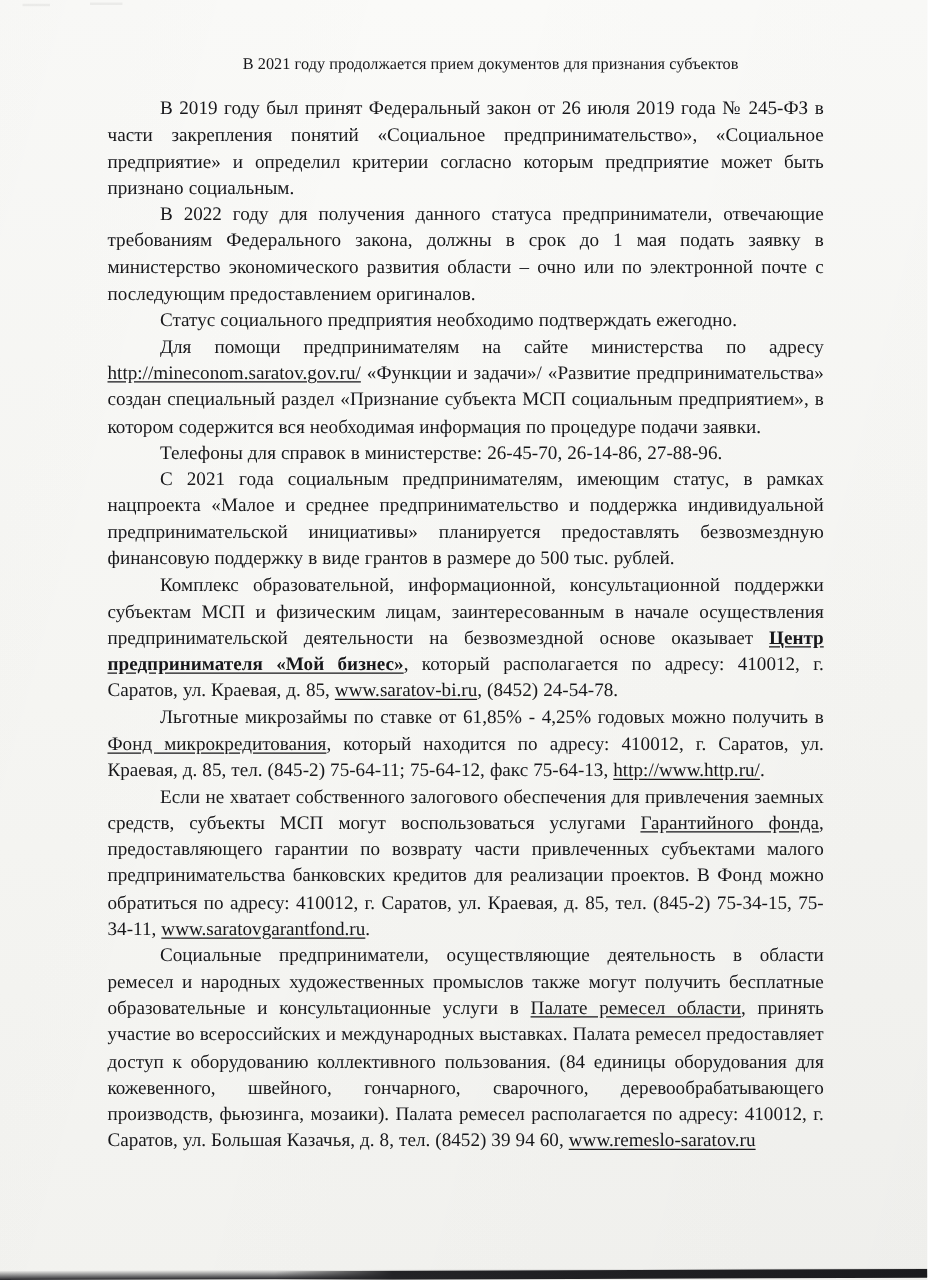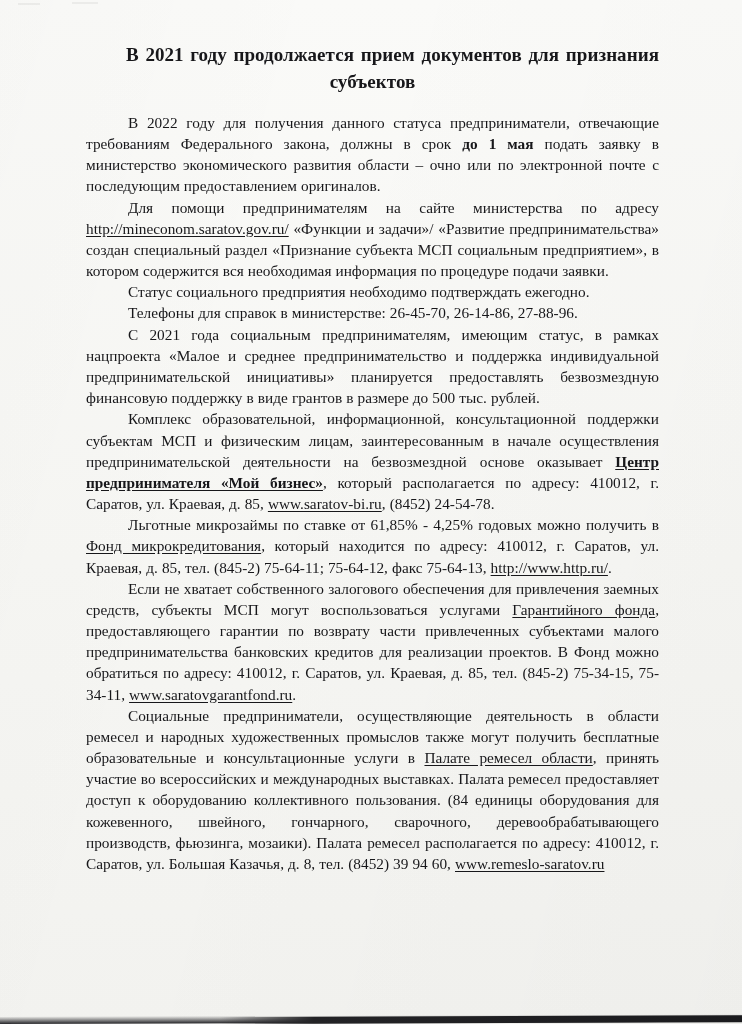--- a/index.html
+++ b/index.html
@@ -25,40 +25,40 @@
       linear-gradient(180deg, #fafaf8 0%, #f6f6f3 55%, #f2f2ef 100%);
     pointer-events: none;
   }
   #content {
     position: absolute;
     left: 86px;
     top: 42px;
     width: 573px;
   }
   .title {
-    font-weight: bold;
-    font-size: 19px;
+    font-weight: normal;
+    font-size: 13px;
     line-height: 1.42;
     text-align: justify;
     text-align-last: center;
     text-indent: 40px;
     margin: 0 0 16px 0;
     letter-spacing: 0.05px;
   }
   .title .l2 { display: block; text-indent: 0; }
   p.para {
     margin: 0;
     font-size: 15.3px;
     line-height: 1.385;
     text-align: justify;
     text-indent: 42px;
     letter-spacing: 0.01px;
     word-spacing: 0.2px;
   }
-  b.b { font-weight: bold; }
+  b.b { font-weight: normal; }
   u.u { text-decoration: underline; text-underline-offset: 1.5px; }
   .bu { font-weight: bold; text-decoration: underline; text-underline-offset: 1.5px; }
   
   #scan-edge {
     position: absolute;
     left: 0;
     right: 0;
     bottom: 0;
     height: 16px;
     background: linear-gradient(180deg, rgba(242,242,239,0) 0%, rgba(242,242,239,0) 52%, rgba(40,40,42,0.0) 53%, #26262a 100%);
@@ -91,23 +91,24 @@
 <div id="page">
   <div id="paper-texture"></div>
   <div id="top-speck-a"></div>
   <div id="top-speck-b"></div>
 
   <div id="content">
     <h1 class="title">
       <span>В 2021 году продолжается прием документов для признания субъектов</span>
     </h1>
     <div id="paragraphs">
+        <p class="para"><span>В 2019 году был принят Федеральный закон от 26 июля 2019 года № 245-ФЗ в части закрепления понятий «Социальное предпринимательство», «Социальное предприятие» и определил критерии согласно которым предприятие может быть признано социальным.</span></p>
         <p class="para"><span>В 2022 году для получения данного статуса предприниматели, отвечающие требованиям Федерального закона, должны в срок </span><b class="b">до 1 мая</b><span> подать заявку в министерство экономического развития области – очно или по электронной почте с последующим предоставлением оригиналов.</span></p>
+        <p class="para"><span>Статус социального предприятия необходимо подтверждать ежегодно.</span></p>
         <p class="para"><span>Для помощи предпринимателям на сайте министерства по адресу </span><u class="u">http://mineconom.saratov.gov.ru/</u><span> «Функции и задачи»/ «Развитие предпринимательства» создан специальный раздел «Признание субъекта МСП социальным предприятием», в котором содержится вся необходимая информация по процедуре подачи заявки.</span></p>
-        <p class="para"><span>Статус социального предприятия необходимо подтверждать ежегодно.</span></p>
         <p class="para"><span>Телефоны для справок в министерстве: 26-45-70, 26-14-86, 27-88-96.</span></p>
         <p class="para"><span>С 2021 года социальным предпринимателям, имеющим статус, в рамках нацпроекта «Малое и среднее предпринимательство и поддержка индивидуальной предпринимательской инициативы» планируется предоставлять безвозмездную финансовую поддержку в виде грантов в размере до 500 тыс. рублей.</span></p>
         <p class="para"><span>Комплекс образовательной, информационной, консультационной поддержки субъектам МСП и физическим лицам, заинтересованным в начале осуществления предпринимательской деятельности на безвозмездной основе оказывает </span><span class="bu">Центр предпринимателя «Мой бизнес»</span><span>, который располагается по адресу: 410012, г. Саратов, ул. Краевая, д. 85, </span><u class="u">www.saratov-bi.ru</u><span>, (8452) 24-54-78.</span></p>
         <p class="para"><span>Льготные микрозаймы по ставке от 61,85% - 4,25% годовых можно получить в </span><u class="u">Фонд микрокредитования</u><span>, который находится по адресу: 410012, г. Саратов, ул. Краевая, д. 85, тел. (845-2) 75-64-11; 75-64-12, факс 75-64-13, </span><u class="u">http://www.http.ru/</u><span>.</span></p>
         <p class="para"><span>Если не хватает собственного залогового обеспечения для привлечения заемных средств, субъекты МСП могут воспользоваться услугами </span><u class="u">Гарантийного фонда</u><span>, предоставляющего гарантии по возврату части привлеченных субъектами малого предпринимательства банковских кредитов для реализации проектов. В Фонд можно обратиться по адресу: 410012, г. Саратов, ул. Краевая, д. 85, тел. (845-2) 75-34-15, 75-34-11, </span><u class="u">www.saratovgarantfond.ru</u><span>.</span></p>
         <p class="para"><span>Социальные предприниматели, осуществляющие деятельность в области ремесел и народных художественных промыслов также могут получить бесплатные образовательные и консультационные услуги в </span><u class="u">Палате ремесел области</u><span>, принять участие во всероссийских и международных выставках. Палата ремесел предоставляет доступ к оборудованию коллективного пользования. (84 единицы оборудования для кожевенного, швейного, гончарного, сварочного, деревообрабатывающего производств, фьюзинга, мозаики). Палата ремесел располагается по адресу: 410012, г. Саратов, ул. Большая Казачья, д. 8, тел. (8452) 39 94 60, </span><u class="u">www.remeslo-saratov.ru</u></p>
       </div>
   </div>
 
   <div id="scan-edge"></div>

